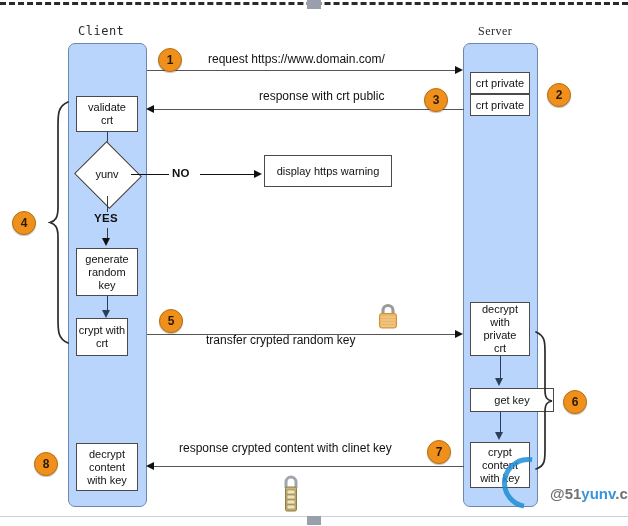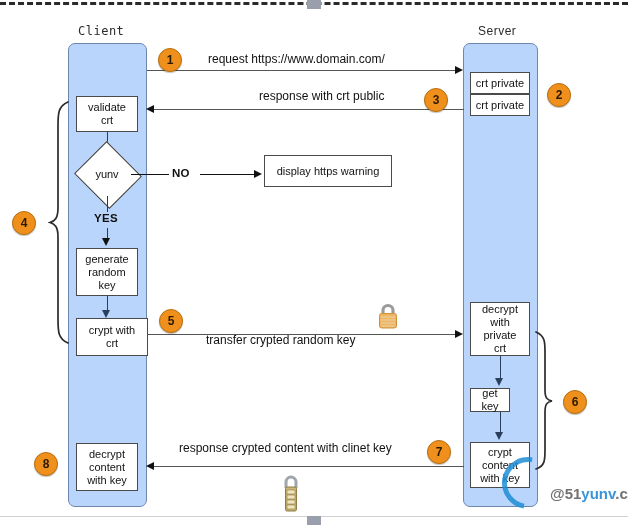--- a/index.html
+++ b/index.html
@@ -16,21 +16,21 @@
   .bottom-rule{position:absolute;left:0;top:516px;width:628px;height:0;
     border-top:1px solid #d0d0d0;}
   .marker{position:absolute;width:14px;height:9px;background:#9aa0ab;}
   .marker.top{left:307px;top:0px;}
   .marker.bottom{left:307px;top:516px;}
 
   
   .lane-title{position:absolute;font-size:12px;color:#2b2b2b;
     letter-spacing:.5px;white-space:nowrap;margin-top:12px;}
   .lane-title.client{left:78px;top:12px;font-family:"DejaVu Sans Mono","Liberation Mono",monospace;}
-  .lane-title.server{left:478px;top:12px;}
+  .lane-title.server{left:478px;top:12px;font-family:Liberation Serif, serif;}
 
   
   .lane{position:absolute;background:#b9d5fb;border:1.5px solid #6d87ad;
     border-radius:7px;box-sizing:border-box;}
   .lane.client{left:68px;top:43px;width:79px;height:464px;}
   .lane.server{left:463px;top:43px;width:75px;height:464px;}
 
   
   .box{position:absolute;background:#ffffff;border:1.3px solid #4a4a4a;
     box-sizing:border-box;display:flex;align-items:center;justify-content:center;
@@ -142,21 +142,21 @@
   <div class="vline plain" style="left:107px;top:228px;height:12px;"></div>
   <div class="arrow down" style="left:102px;top:238px;border-top-color:#111;"></div>
 
   <div class="box" style="left:76px;top:248px;width:62px;height:48px;white-space:pre;">generate
 random
 key</div>
 
   <div class="vline" style="left:107px;top:296px;height:16px;"></div>
   <div class="arrow down" style="left:102px;top:310px;"></div>
 
-  <div class="box" style="left:76px;top:318px;width:72px;height:38px;white-space:pre;">crypt with
+  <div class="box" style="left:76px;top:318px;width:52px;height:38px;white-space:pre;">crypt with
 crt</div>
 
   <div class="brace" style="left:48px;top:100px;">
     <svg width="22" height="245" viewBox="0 0 22 245">
       <path d="M20 2 C10 6 10 14 10 26 L10 108 C10 118 7 121 2 122.5
                C7 124 10 127 10 137 L10 219 C10 231 10 239 20 243" fill="none" stroke="#2b2b2b" stroke-width="1.7" stroke-linecap="round"></path>
     </svg>
   </div>
   <div class="badge" style="left:12px;top:211px;">4</div>
 
@@ -179,21 +179,21 @@
   </div>
 
   <div class="box" style="left:470px;top:302px;width:60px;height:54px;white-space:pre;">decrypt
 with
 private
 crt</div>
 
   <div class="vline" style="left:500px;top:356px;height:24px;"></div>
   <div class="arrow down" style="left:495px;top:378px;"></div>
 
-  <div class="box" style="left:470px;top:388px;width:40px;height:24px;">get key</div>
+  <div class="box" style="left:470px;top:388px;width:84px;height:24px;">get key</div>
 
   <div class="vline" style="left:500px;top:412px;height:22px;"></div>
   <div class="arrow down" style="left:495px;top:432px;"></div>
 
   <div class="box" style="left:470px;top:442px;width:60px;height:46px;white-space:pre;">crypt
 content
 with key</div>
 
   <div class="brace" style="left:534px;top:330px;">
     <svg width="22" height="140" viewBox="0 0 22 140">

